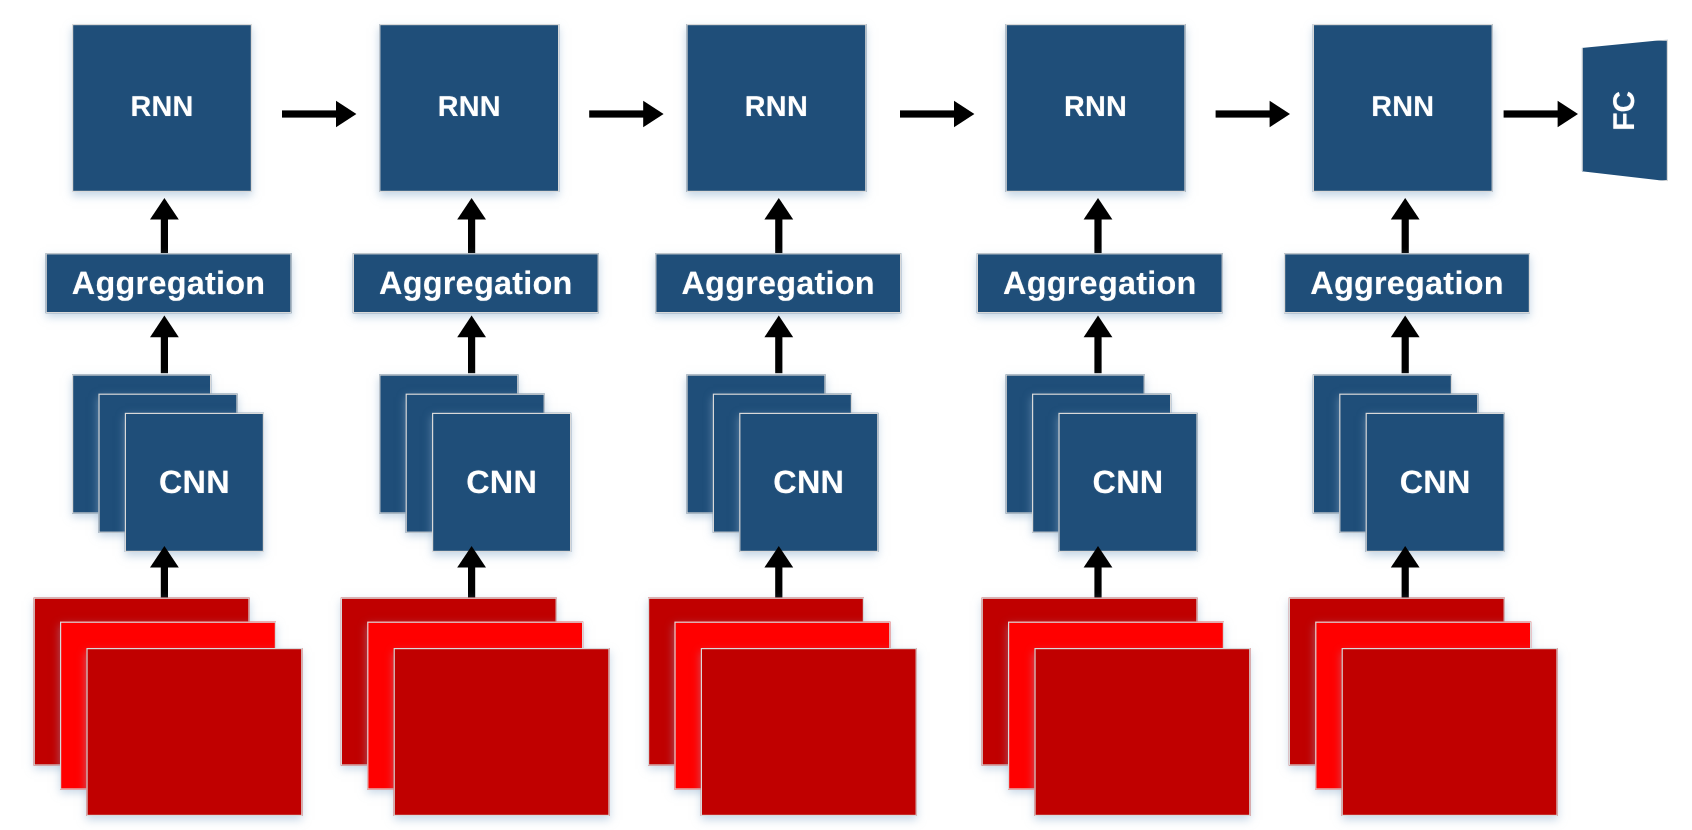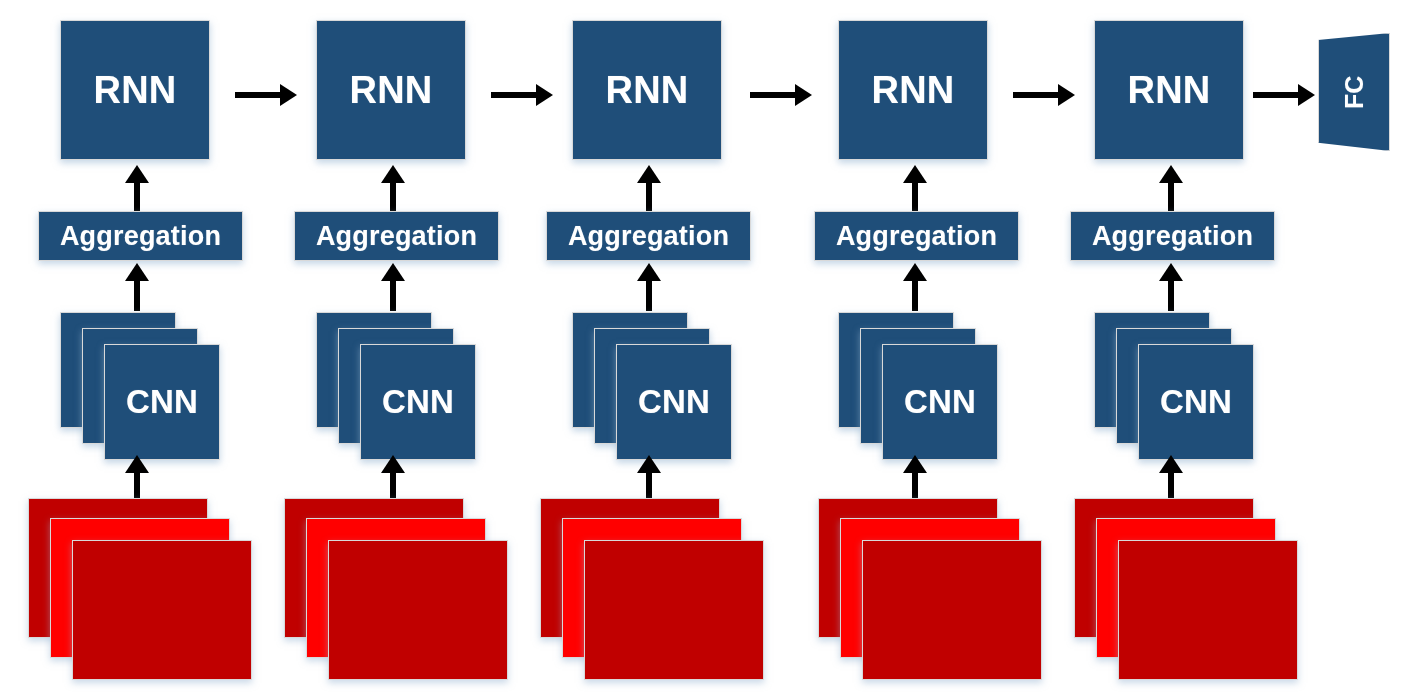--- a/index.html
+++ b/index.html
@@ -16,23 +16,23 @@
     background:#1f4e79;
     border:1px solid #d9d9d9;
     box-sizing:border-box;
     display:flex;align-items:center;justify-content:center;
     color:#ffffff;
     font-weight:bold;
     box-shadow:0 3px 7px rgba(150,180,210,.55);
     letter-spacing:.2px;
     text-shadow:0 0 1px rgba(255,255,255,.35);
   }
-  .rnn-box{width:150px;height:140px;font-size:38px;}
+  .rnn-box{width:150px;height:140px;font-size:24px;}
   .agg-box{width:205px;height:50px;font-size:27px;}
-  .cnn-card{width:116px;height:116px;font-size:33px;}
+  .cnn-card{width:116px;height:116px;font-size:27px;}
   .cnn-card.back,.cnn-card.mid{font-size:0;}
 
   
   .red-card{
     position:absolute;
     border:1px solid #d9d9d9;
     box-sizing:border-box;
     box-shadow:0 3px 7px rgba(150,180,210,.5);
   }
   .red-dark{background:#c00000;}

